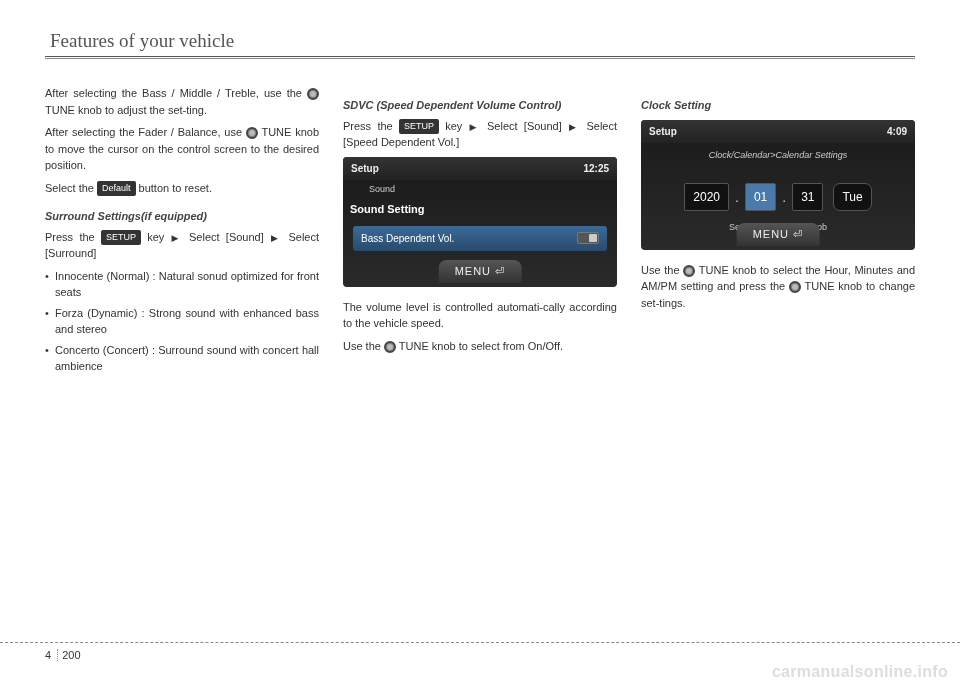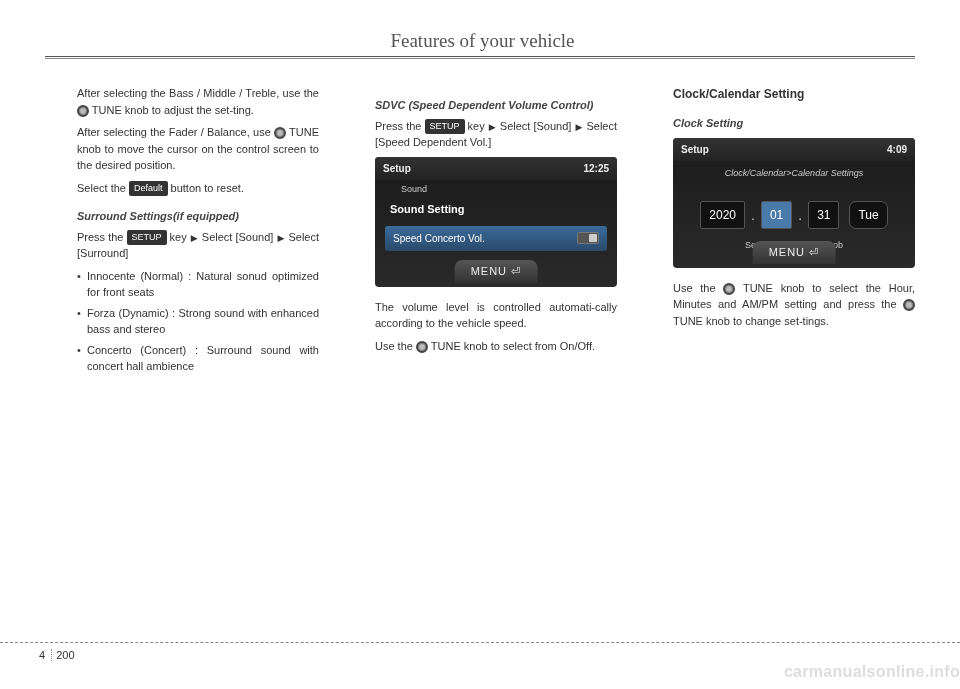--- a/index.html
+++ b/index.html
@@ -15,29 +15,28 @@
   }
   .page {
     padding: 30px 45px 20px 45px;
   }
   .header {
     font-family: Georgia, 'Times New Roman', serif;
     font-size: 19px;
     color: #555;
     margin-bottom: 4px;
     padding-left: 5px;
-    text-align: center;
   }
   .hr1 { border: none; border-top: 1.5px solid #555; margin-bottom: 1px;}
   .hr2 { border: none; border-top: 1px solid #888; margin-bottom: 26px;}
   .columns {
     display: flex;
     gap: 24px;
   }
-  .col { flex: 1; line-height: 1.5; margin-left: 32px; }
+  .col { flex: 1; line-height: 1.5; }
   p { margin-bottom: 6px; text-align: justify; }
   .sub-heading {
     font-style: italic;
     font-weight: bold;
     color: #444;
     margin-top: 12px;
     margin-bottom: 4px;
   }
   .bold-heading {
     font-weight: bold;
@@ -78,21 +77,21 @@
     font-size: 10px;
   }
   .screen .topbar {
     background: linear-gradient(#333, #222);
     padding: 4px 8px;
     display: flex;
     justify-content: space-between;
     font-weight: bold;
   }
   .screen .sub1 { padding: 3px 26px; color: #ccc; font-size: 9px;}
-  .screen .sub2 { padding: 2px 15px; color: #fff; font-size: 11px; font-weight: bold; margin-bottom: 6px;}
+  .screen .sub2 { padding: 2px 7px; color: #fff; font-size: 11px; font-weight: bold; margin-bottom: 6px;}
   .screen .row {
     margin: 4px 10px;
     background: linear-gradient(#3a6a9a, #2a4a6a);
     border-radius: 3px;
     padding: 5px 8px;
     display: flex;
     justify-content: space-between;
     align-items: center;
     color: #fff;
     font-size: 10px;
@@ -128,31 +127,31 @@
   .dot { color:#ccc; font-size:14px; padding:0 2px;}
   .settings-text { text-align:center; color:#ccc; font-size:9px; }
   .footer {
     position: absolute;
     left: 0; right: 0;
     bottom: 46px;
     border-top: 1px dashed #888;
   }
   .pagenum {
     position: absolute;
-    left: 39px;
+    left: 45px;
     bottom: 28px;
     font-size: 11px;
     color: #333;
     text-align: right;
   }
   .pagenum .chap { font-weight: normal; margin-right: 3px; color:#333;}
   .pagenum .sep { border-left: 1px dotted #888; padding-left:4px;}
   .watermark {
     position: absolute;
-    right: 0;
+    right: 12px;
     bottom: 8px;
     font-size: 16px;
     color: #ddd;
     font-weight: bold;
     letter-spacing: 0.3px;
   }
 </style>
 </head>
 <body>
 
@@ -210,36 +209,35 @@
       </p>
 
       <div class="screen">
         <div class="topbar">
           <span>Setup</span>
           <span>12:25</span>
         </div>
         <div class="sub1">Sound</div>
         <div class="sub2">Sound Setting</div>
         <div class="row">
-          <span>Speed Concerto Vol.</span>
+          <span>Bass Dependent Vol.</span>
           <span class="toggle"></span>
         </div>
         <div class="menub">MENU ⏎</div>
       </div>
 
       <p>The volume level is controlled automati-cally according to the vehicle speed.</p>
       <p>
         <span>Use  the </span>
         <span class="knob-icon"></span>
         <span> TUNE knob to select from On/Off.</span>
       </p>
     </div>
 
     <div class="col">
-      <div class="bold-heading">Clock/Calendar Setting</div>
       <div class="sub-heading">Clock Setting</div>
 
       <div class="screen">
         <div class="topbar">
           <span>Setup</span>
           <span>4:09</span>
         </div>
         <div class="sub1" style="text-align:center; padding-top:6px;font-style:italic;">Clock/Calendar&gt;Calendar Settings</div>
         <div class="date-row">
           <span class="datebox">2020</span>

